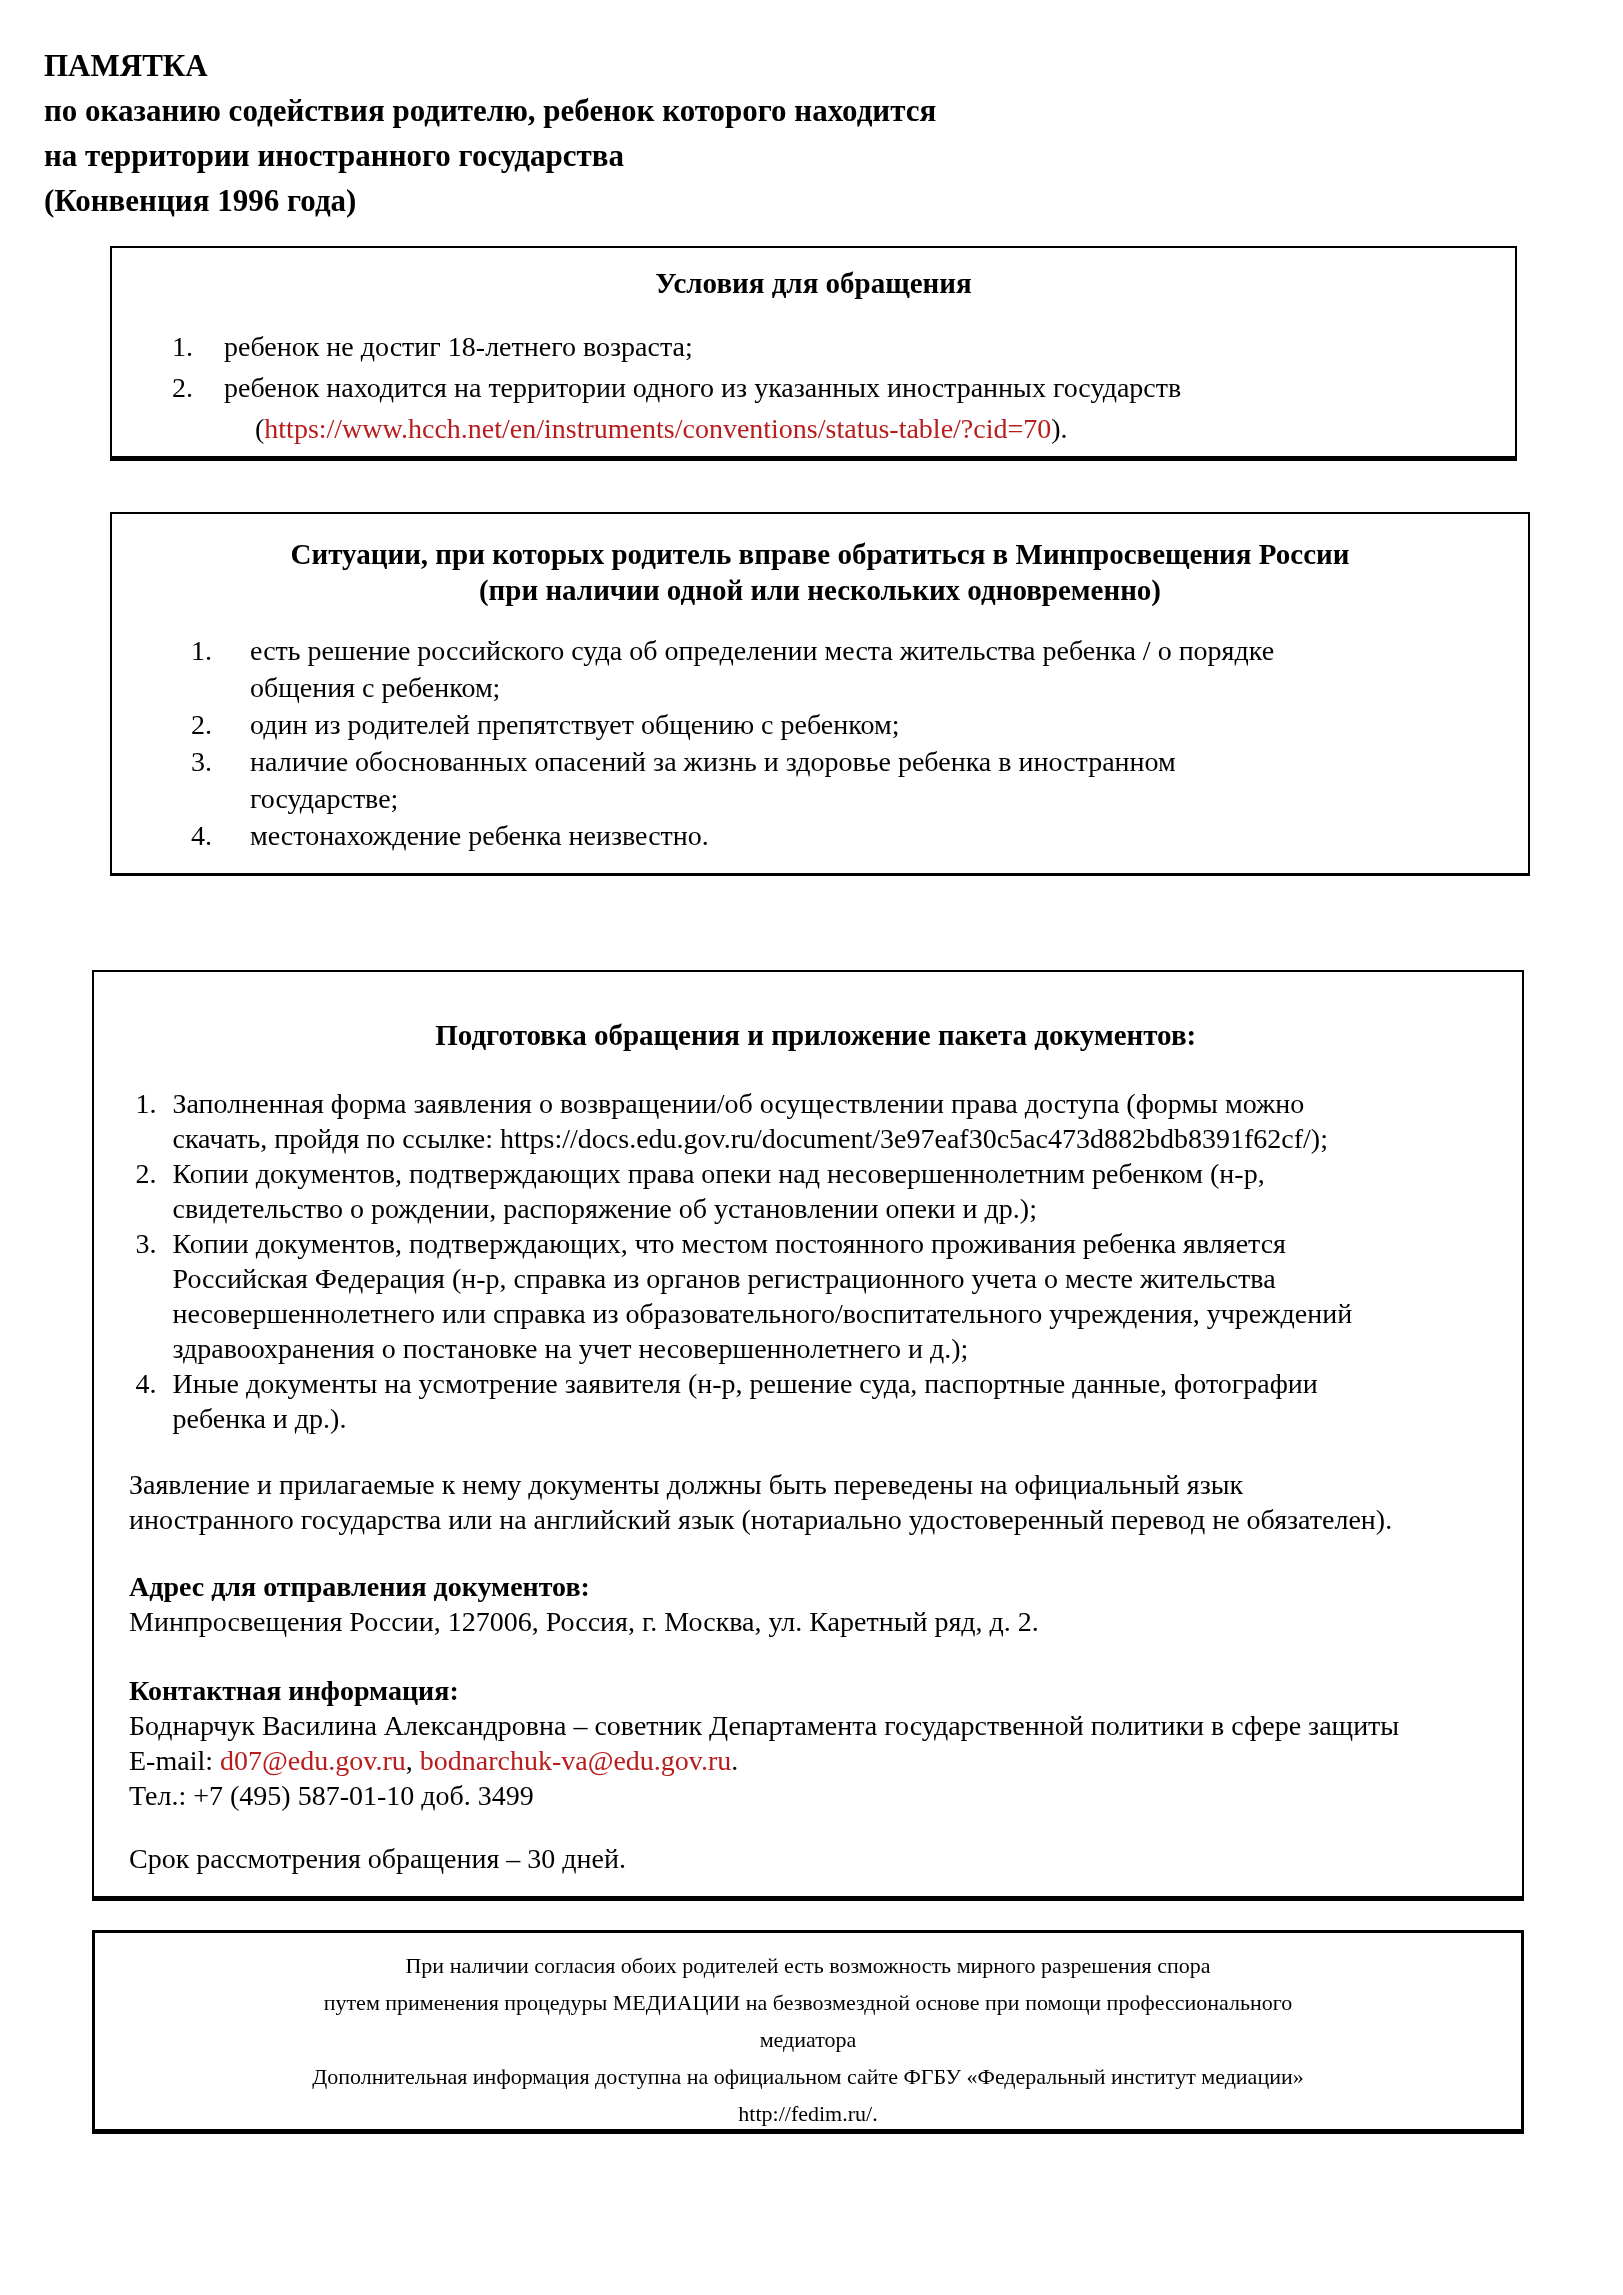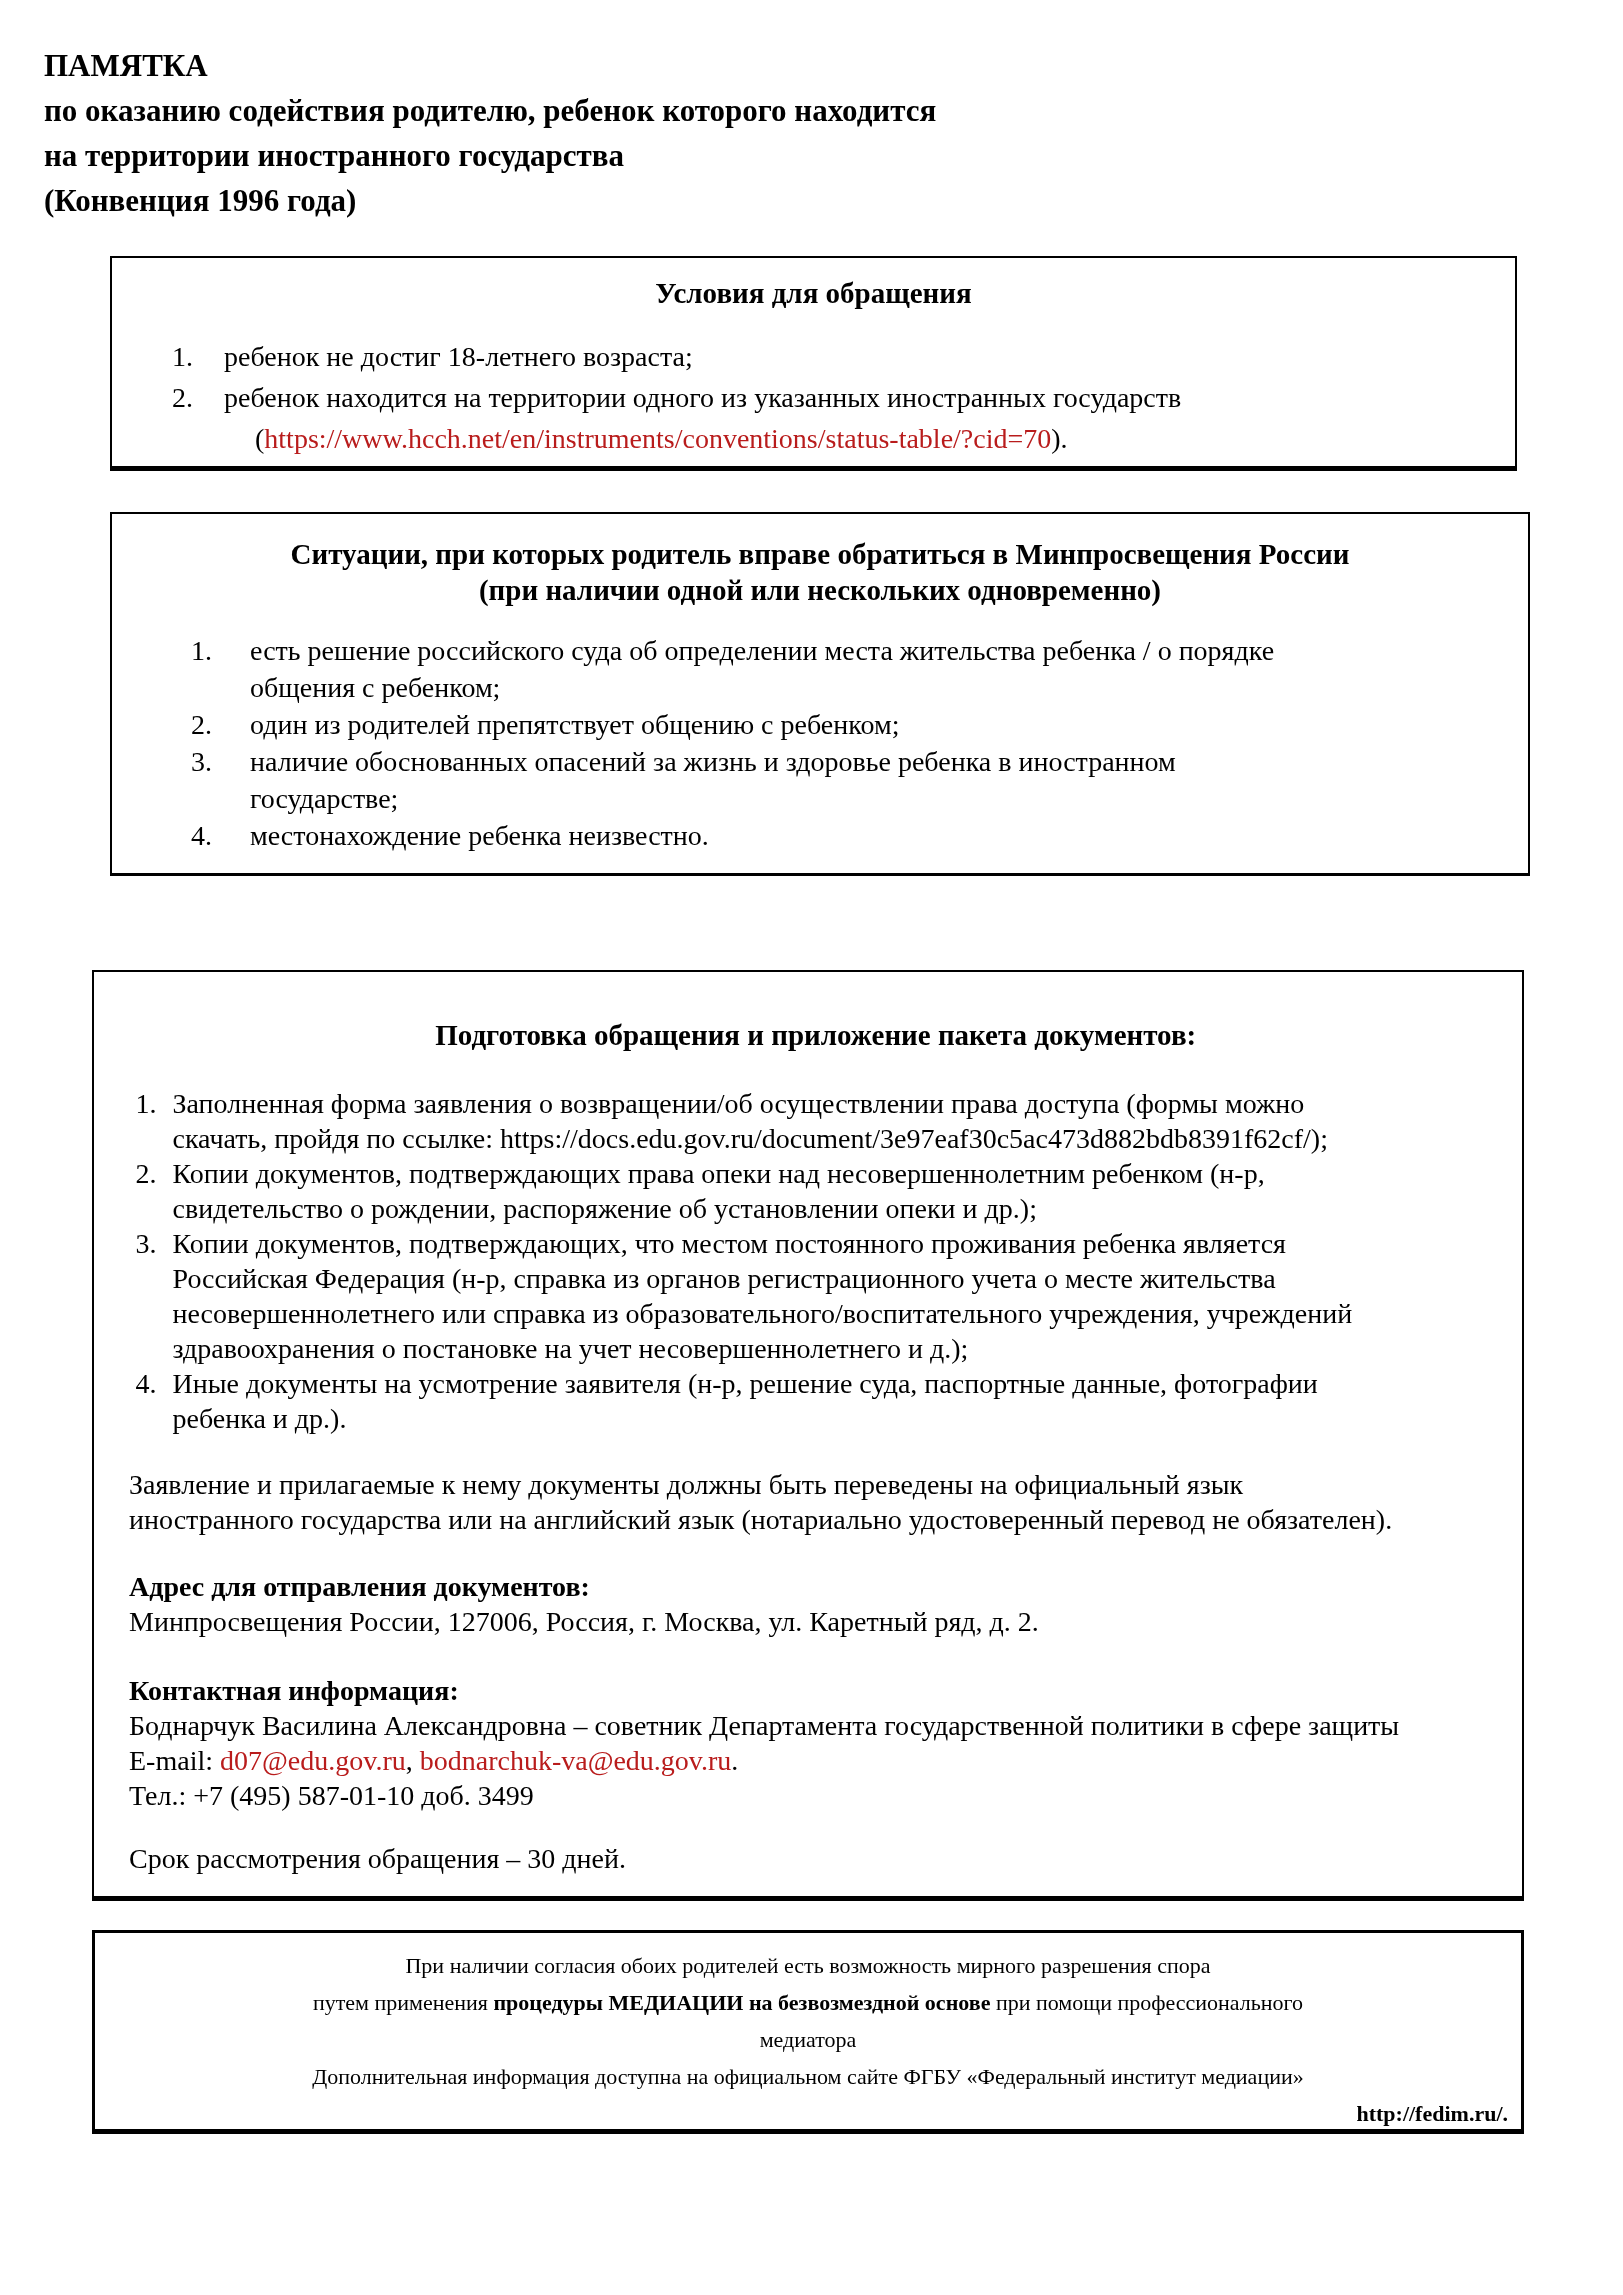--- a/index.html
+++ b/index.html
@@ -11,21 +11,21 @@
   .page { position: relative; width: 1623px; height: 2295px; background: #ffffff; overflow: hidden; }
 
   
   .doc-title {
     position: absolute; top: 43px; left: 0; width: 100%;
     font-weight: bold; font-size: 31px; line-height: 45px; padding-left: 44px;
   }
 
   
   .box { position: absolute; box-sizing: border-box; border: 2.6px solid #000; background: #fff; }
-  .box1 { left: 110px; top: 256px;  width: 1407px; height: 215px; border-bottom-width: 5.2px; }
+  .box1 { left: 110px; top: 246px;  width: 1407px; height: 215px; border-bottom-width: 5.2px; }
   .box2 { left: 110px; top: 512px;  width: 1420px; height: 364px; border-bottom-width: 3.9px; }
   .box3 { left: 92px; top: 970px; width: 1432px; height: 931px; border-bottom-width: 5.2px;
           padding: 21.6px 19.6px 0 35px; }
   .box4 { left: 92px; top: 1930px; width: 1432px; height: 204px; border-width: 3.3px; border-bottom-width: 5.9px;
           padding: 14.4px 13px 0 13px; text-align: center; }
 
   .bx-heading { font-weight: bold; text-align: center; font-size: 29px; }
   .box1 .bx-heading { margin-top: 17px; line-height: 37px; }
   .box2 .bx-heading { margin-top: 21.6px; line-height: 36px; }
   .box3 .bx-heading { line-height: 35px; }
@@ -52,21 +52,21 @@
     cursor: pointer;
   }
 
   .b3-text { font-size: 28px; line-height: 35px; }
   .b3-para      { margin-top: 31px; }
   .b3-addr-h    { margin-top: 32px; font-weight: bold; }
   .b3-contact-h { margin-top: 34px; font-weight: bold; }
   .b3-deadline  { margin-top: 28px; }
 
   .box4 .b4-line { font-size: 22px; line-height: 37px; white-space: nowrap; }
-  .bold { font-weight: bold; text-align: right; }
+  .bold { font-weight: normal; }
 </style>
 </head>
 <body>
 
 <div class="page">
 
   <header class="doc-title">
     <div>ПАМЯТКА</div>
     <div>по оказанию содействия родителю, ребенок которого находится</div>
     <div>на территории иностранного государства</div>

